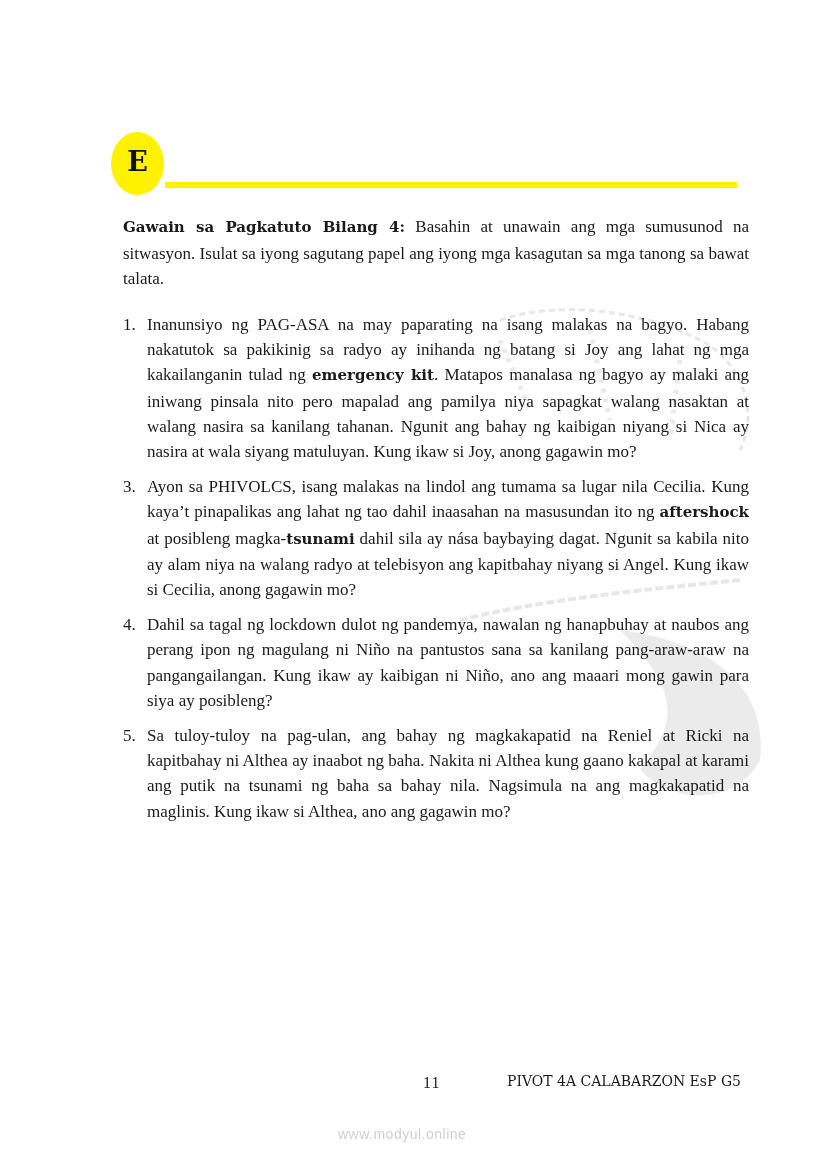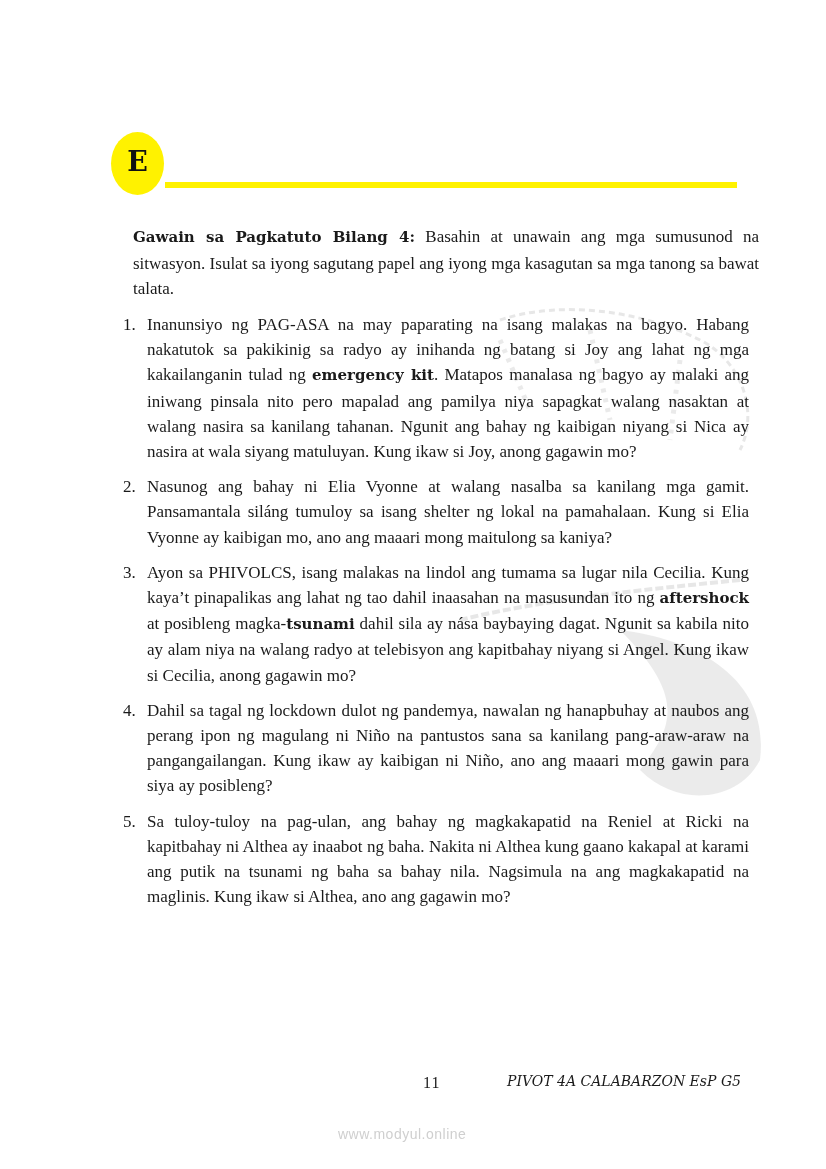--- a/index.html
+++ b/index.html
@@ -12,47 +12,46 @@
   .rule { position:absolute; left:165px; top:182px; width:572px; height:6px; background:#fff200; }
   .intro { position:absolute; left:123px; top:214px; width:626px; font-size:15.4px; line-height:25.5px;
            text-align:justify; font-family:"Liberation Serif","DejaVu Serif",serif; font-size:17px; }
   .intro b { font-family:"DejaVu Serif",serif; font-size:15px; }
   .list { position:absolute; left:123px; top:312px; width:626px; margin:0; padding:0; list-style:none;
           font-family:"Liberation Serif","DejaVu Serif",serif; font-size:17px; line-height:25.2px; }
   .item { text-align:justify; padding-left:24px; text-indent:-24px; margin-bottom:10px; }
   .item .num { display:inline-block; width:24px; text-indent:0; }
   .item b { font-family:"DejaVu Serif",serif; font-size:15px; }
   .pagenum { position:absolute; left:423px; top:1074px; font-size:16px; font-family:"Liberation Serif",serif; letter-spacing:1px; }
-  .footer-title { position:absolute; left:507px; top:1073px; font-size:14px; font-style:italic;
+  .footer-title { position:absolute; left:507px; top:1073px; font-size:14px; 
                   font-family:"DejaVu Serif",serif; }
   .site { position:absolute; left:338px; top:1126px; font-size:14px; color:#cfcfcf;
           font-family:Liberation Sans, sans-serif; letter-spacing:0.5px; }
 </style>
 </head>
 <body>
 
 <svg class="watermark" viewBox="0 0 340 520">
   <path d="M60 20 C120 0, 200 10, 260 40 C300 60, 320 110, 300 150" fill="none" stroke="#bbb" stroke-width="3" stroke-dasharray="6 4"></path>
   <path d="M20 320 C100 300, 200 290, 300 280" fill="none" stroke="#bbb" stroke-width="4" stroke-dasharray="8 3"></path>
   <path d="M180 330 C260 340, 330 380, 320 460 C300 500, 240 510, 200 470 C230 430, 250 400, 180 330 Z" fill="#c8c8c8"></path>
   <path d="M60 40 L90 110 M150 30 L170 120 M240 60 L230 140" stroke="#c4c4c4" stroke-width="5" stroke-dasharray="4 6"></path>
 </svg>
 
 <div class="badge">
   <span>E</span>
 </div>
 <div class="rule"></div>
 
-<p class="intro" style="margin:10px;">
+<p class="intro" style="margin:0;">
   <b>Gawain sa Pagkatuto Bilang 4:</b><span> Basahin at unawain ang mga sumusunod na sitwasyon. Isulat sa iyong sagutang papel ang iyong mga kasagutan sa mga tanong sa bawat talata.</span>
 </p>
 
 <ol class="list" id="situations">
     <li class="item"><span class="num">1.</span><span>Inanunsiyo ng PAG-ASA na may paparating na isang malakas na bagyo. Habang nakatutok sa pakikinig sa radyo ay inihanda ng batang si Joy ang lahat ng mga kakailanganin tulad ng </span><b>emergency kit</b><span>. Matapos manalasa ng bagyo ay malaki ang iniwang pinsala nito pero mapalad ang pamilya niya sapagkat walang nasaktan at walang nasira sa kanilang tahanan. Ngunit ang bahay ng kaibigan niyang si Nica ay nasira at wala siyang matuluyan. Kung ikaw si Joy, anong gagawin mo?</span></li>
-    <li class="item"><span class="num">2.</span><span>Nasunog ang bahay ni Elia Vyonne at walang nasalba sa kanilang mga gamit. Pansamantala siláng tumuloy sa isang shelter ng lokal na pamahalaan. Kung si Elia Vyonne ay  kaibigan mo, ano ang maaari mong maitulong sa kaniya?</span></li>
     <li class="item"><span class="num">3.</span><span>Ayon sa PHIVOLCS, isang malakas na lindol ang tumama sa lugar nila Cecilia. Kung kaya’t pinapalikas ang lahat ng tao dahil inaasahan na masusundan ito ng </span><b>aftershock</b><span> at posibleng magka-</span><b>tsunami</b><span> dahil sila ay nása baybaying dagat. Ngunit sa kabila nito ay alam niya na walang radyo at telebisyon ang kapitbahay niyang si Angel. Kung ikaw si Cecilia, anong gagawin mo?</span></li>
     <li class="item"><span class="num">4.</span><span>Dahil sa tagal ng lockdown dulot ng pandemya, nawalan ng hanapbuhay at naubos ang perang ipon ng magulang ni Niño na pantustos sana sa kanilang pang-araw-araw na pangangailangan. Kung ikaw ay kaibigan ni Niño, ano ang maaari mong gawin para siya ay posibleng?</span></li>
     <li class="item"><span class="num">5.</span><span>Sa tuloy-tuloy na pag-ulan, ang bahay ng magkakapatid na Reniel at Ricki na kapitbahay ni Althea ay inaabot ng baha. Nakita ni Althea kung gaano kakapal at karami ang putik na tsunami ng baha sa bahay nila. Nagsimula na ang magkakapatid na maglinis. Kung ikaw si Althea, ano ang gagawin mo?</span></li>
   </ol>
 
 <div class="pagenum">11</div>
 <div class="footer-title">PIVOT 4A CALABARZON EsP G5</div>
 <div class="site">www.modyul.online</div>
 
 </body></html>

